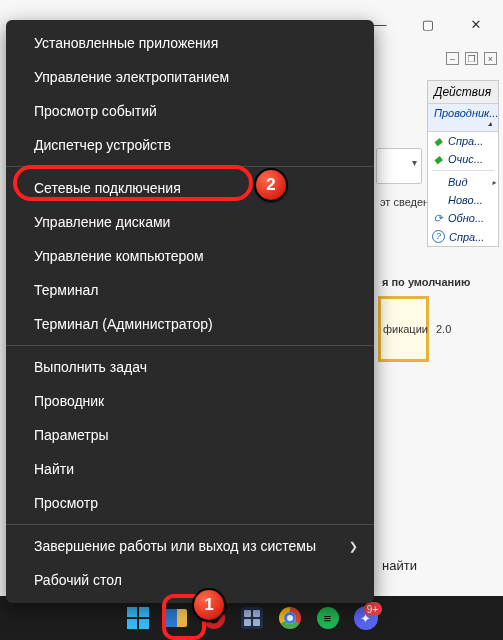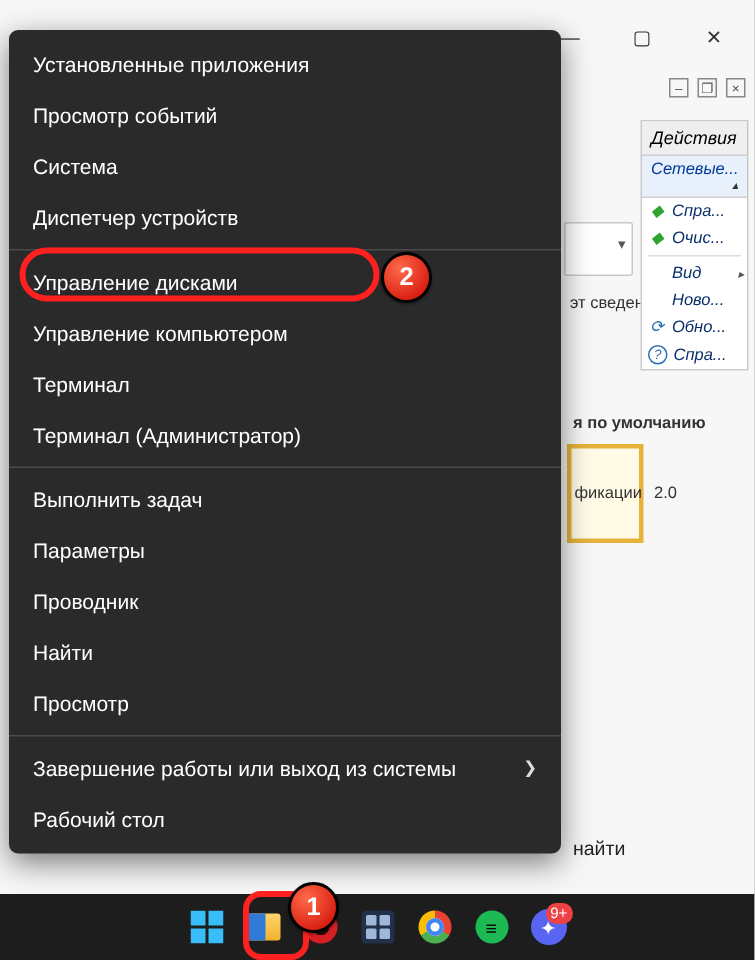--- a/index.html
+++ b/index.html
@@ -166,21 +166,21 @@
     top: 20px;
     width: 368px;
     background: #2a2a2a;
     color: #fff;
     padding: 6px 0;
     box-shadow: 0 6px 20px rgba(0,0,0,.5);
     border-radius: 6px;
     z-index: 10;
   }
   .ctx-item {
-    padding: 8px 16px;
+    padding: 8px 28px;
     font-size: 14px;
     line-height: 18px;
     white-space: nowrap;
     position: relative;
   }
   .ctx-sub {
     padding-right: 34px;
   }
   .ctx-sub .chev {
     position: absolute;
@@ -349,21 +349,21 @@
     <div class="center-hint2">я по умолчанию</div>
     <div class="center-box">
       <span style="position:absolute; left:2px; top:24px; font-size:11px; color:#333">фикации</span>
       <span style="position:absolute; left:55px; top:24px; font-size:11px; color:#333">2.0</span>
     </div>
     <div class="find-text">найти</div>
 
     <div class="actions-pane">
       <div class="actions-hdr">Действия</div>
       <div class="actions-section">
-        <span>Сетевые...</span>
+        <span>Проводник...</span>
         <span class="drop">▴</span>
       </div>
 
       <div class="actions-item">
         <span class="ai-icon ai-green">◆</span>
         <span>Спра...</span>
       </div>
       <div class="actions-item">
         <span class="ai-icon ai-green">◆</span>
         <span>Очис...</span>
@@ -384,32 +384,33 @@
       </div>
       <div class="actions-item">
         <span class="ai-icon ai-help">?</span>
         <span>Спра...</span>
       </div>
     </div>
   </div>
 
   <div class="ctx-menu">
     <div class="ctx-item">Установленные приложения</div>
+    <div class="ctx-item">Управление электропитанием</div>
     <div class="ctx-item">Просмотр событий</div>
-    <div class="ctx-item">Система</div>
     <div class="ctx-item">Диспетчер устройств</div>
     <div class="ctx-sep"></div>
+    <div class="ctx-item">Сетевые подключения</div>
     <div class="ctx-item">Управление дисками</div>
     <div class="ctx-item">Управление компьютером</div>
     <div class="ctx-item">Терминал</div>
     <div class="ctx-item">Терминал (Администратор)</div>
     <div class="ctx-sep"></div>
     <div class="ctx-item">Выполнить задач</div>
+    <div class="ctx-item">Проводник</div>
     <div class="ctx-item">Параметры</div>
-    <div class="ctx-item">Проводник</div>
     <div class="ctx-item">Найти</div>
     <div class="ctx-item">Просмотр</div>
     <div class="ctx-sep"></div>
     <div class="ctx-item ctx-sub">
       <span>Завершение работы или выход из системы</span>
       <span class="chev">❯</span>
     </div>
     <div class="ctx-item">Рабочий стол</div>
   </div>
 

